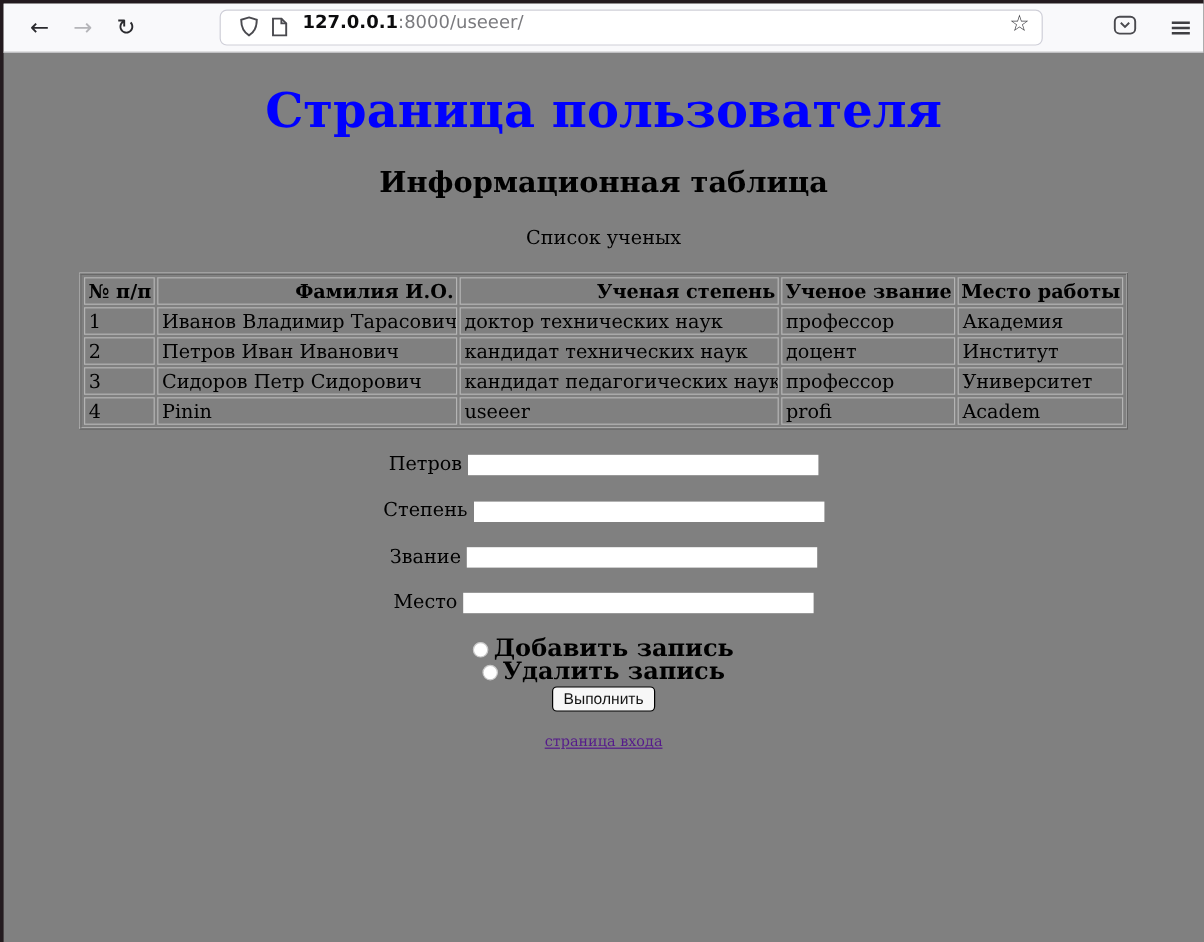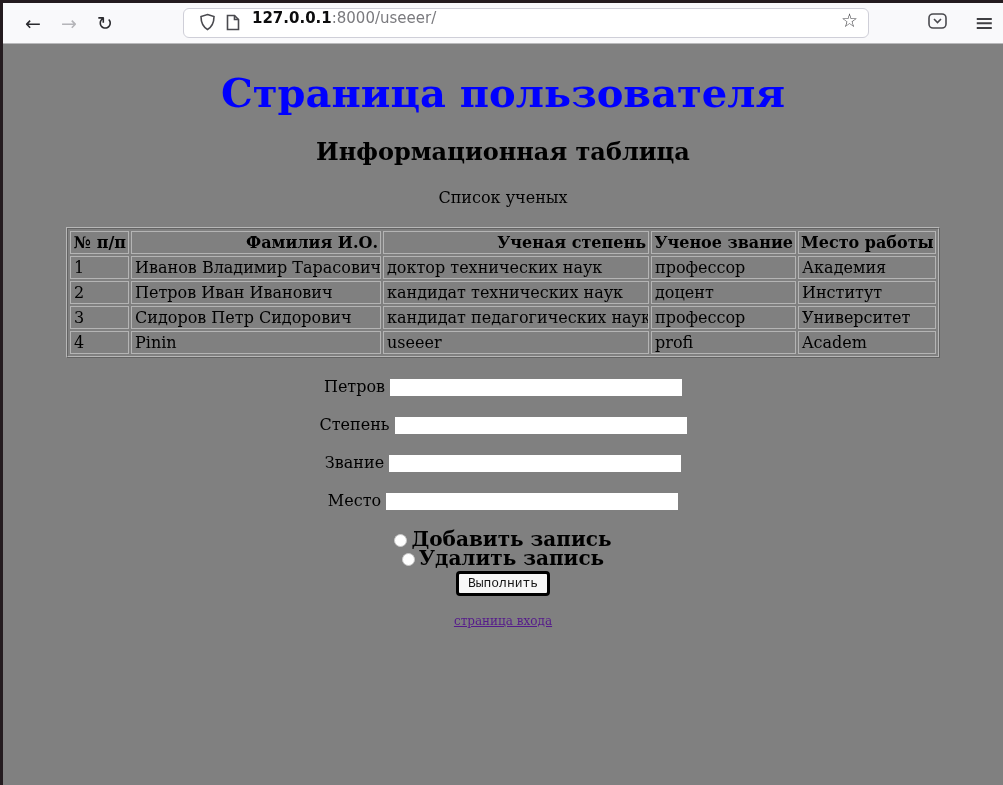--- a/index.html
+++ b/index.html
@@ -66,22 +66,22 @@
     width:288px;height:17px;border:none;background:#ffffff;
     margin-left:5px;vertical-align:middle;font-size:14px;padding:0 2px;
   }
   .radio-row{line-height:19px;font-size:20px;font-weight:bold;}
   .radio{
     display:inline-block;width:11px;height:11px;border-radius:50%;
     background:#ffffff;border:1px solid #c9c9c9;vertical-align:-1px;margin-right:4px;
   }
   .execbtn{
     margin-top:3px;
-    font-family:Liberation Mono, monospace;font-size:13px;
-    background:#f7f7f7;color:#151515;border:3px solid #000000;border-radius:4px;
+    font-family:Liberation Sans, sans-serif;font-size:13px;
+    background:#f7f7f7;color:#151515;border:1px solid #000000;border-radius:4px;
     padding:2px 9px;
   }
   .loginlink-wrap{margin-top:18px;font-size:12px;}
   .loginlink-wrap a{color:#551a8b;text-decoration:underline;}
 </style>
 </head>
 <body>
 
 <div class="window">
 

